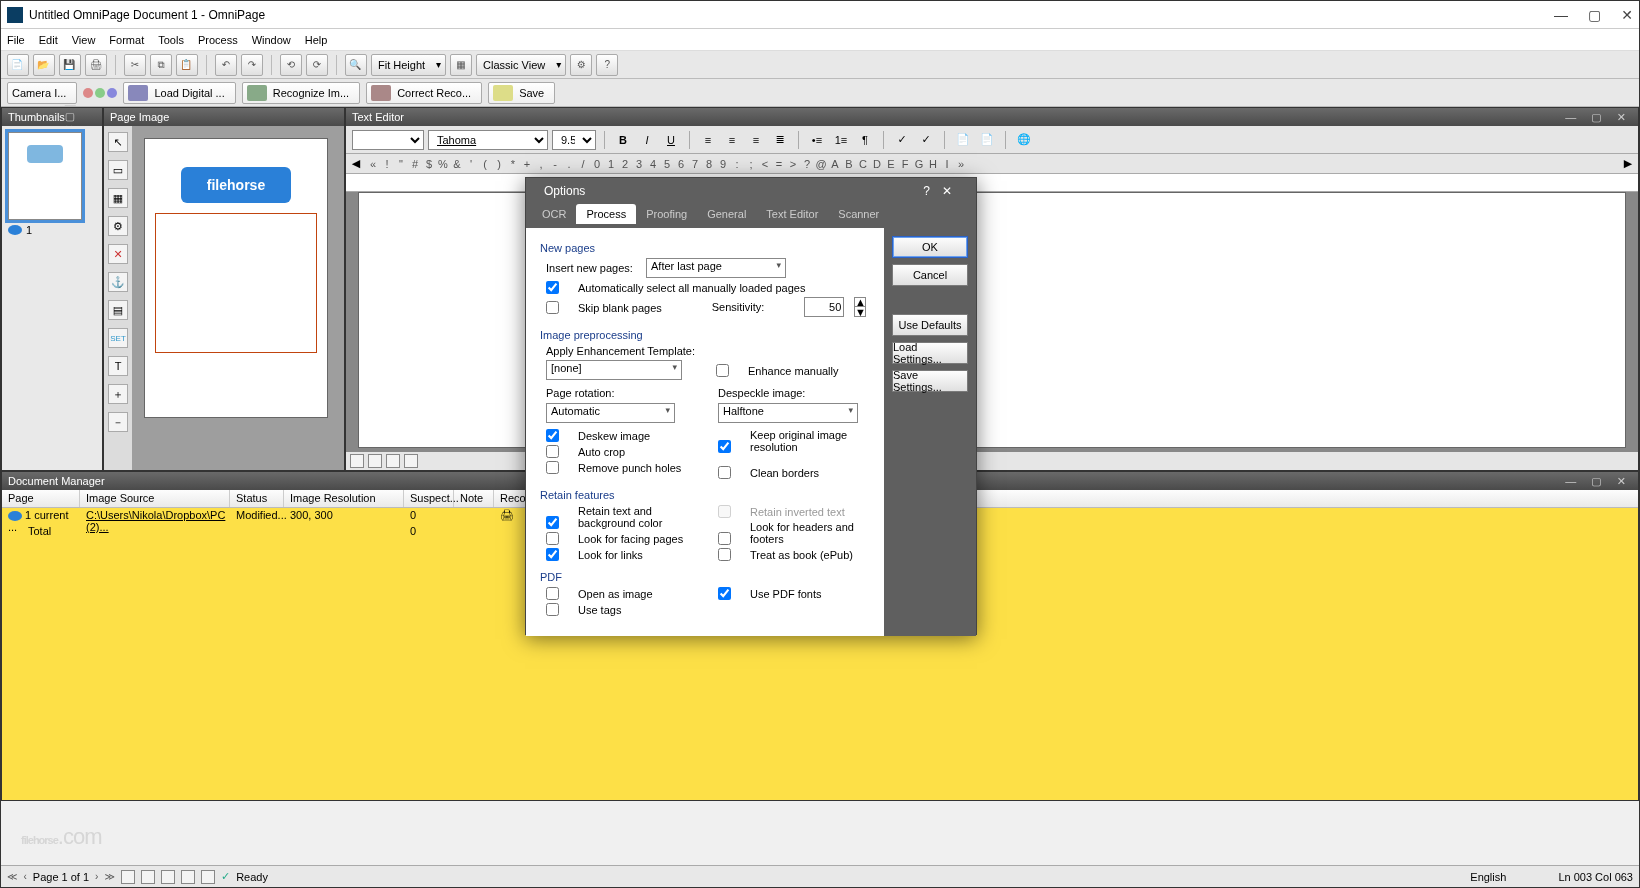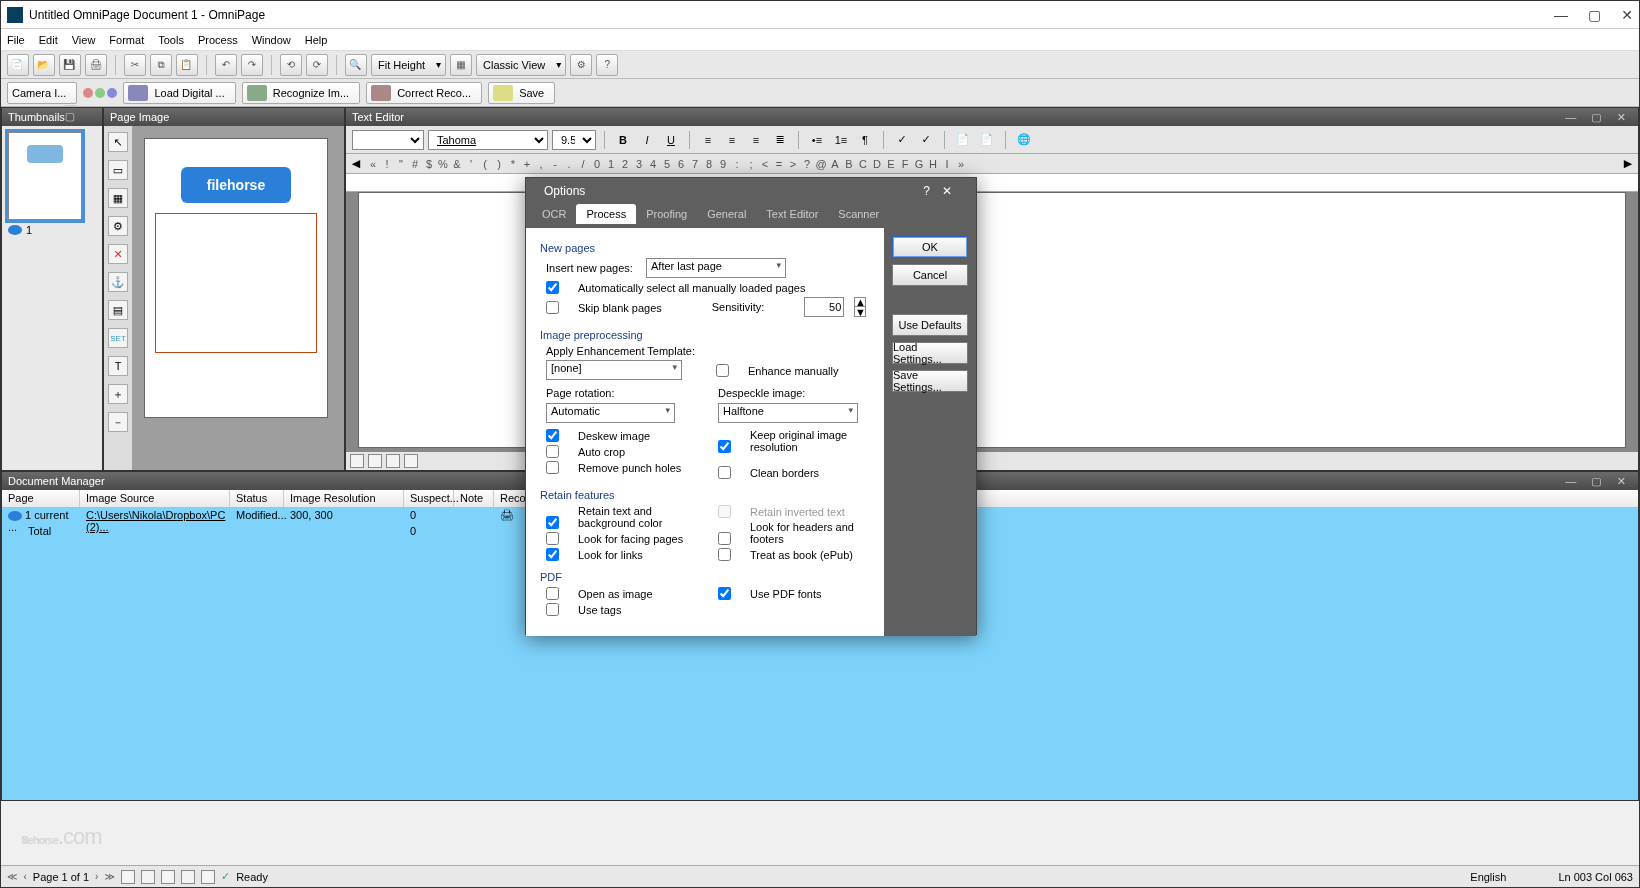--- a/index.html
+++ b/index.html
@@ -45,21 +45,21 @@
 .te-btn { width: 20px; height: 20px; display:inline-flex; align-items:center; justify-content:center; cursor:pointer; font-size:11px;}
 .te-sep { width:1px; height:18px; background:#aaa; margin:0 4px;}
 .ruler-area { height: 20px; background: #e6e6e6; border-bottom: 1px solid #aaa; display:flex; align-items:center;}
 .charbar { display:flex; flex:1; overflow:hidden; font-size:9px; gap:0;}
 .charbar span { width:14px; text-align:center; color:#555;}
 .ruler2 { height: 18px; background: #fff; border-bottom: 1px solid #aaa;}
 .te-page { flex: 1; background: #fff; margin: 0 12px 4px 12px; border: 1px solid #666; }
 .te-foot { height:18px; background:#e6e6e6; display:flex; align-items:center; padding:0 4px; gap:4px;}
 .sq { width:14px; height:14px; border:1px solid #888; background:#f4f4f4;}
 .doc-manager { border-top: 1px solid #333;}
-.dm-body { background: #7dd3fc; height: 310px; }
+.dm-body { background: #fde047; height: 310px; }
 .dm-head { height: 18px; background: linear-gradient(#fdfdfd,#eaeaea); border-bottom: 1px solid #bbb; display: flex; }
 .dm-col { padding: 2px 6px; border-right: 1px solid #ccc; font-size: 11px; color: #000; }
 .dm-row { height: 16px; display: flex; }
 .dm-cell { padding: 1px 6px; font-size: 11px; border-right: 1px solid transparent;}
 .watermark { position: absolute; left: 20px; bottom: 34px; font-size: 40px; font-weight: bold; color: rgba(200,200,200,0.65); letter-spacing: -1px;}
 .watermark .com { font-size: 22px; font-weight: normal;}
 .status { position: absolute; bottom: 0; left: 0; right: 0; height: 22px; background: #e8e8e8; border-top: 1px solid #aaa; display: flex; align-items: center; padding: 0 6px; gap: 6px;}
 .status .nav-btn { font-size: 10px; color: #555; cursor:pointer;}
 .status .spacer { flex: 1; }
 

